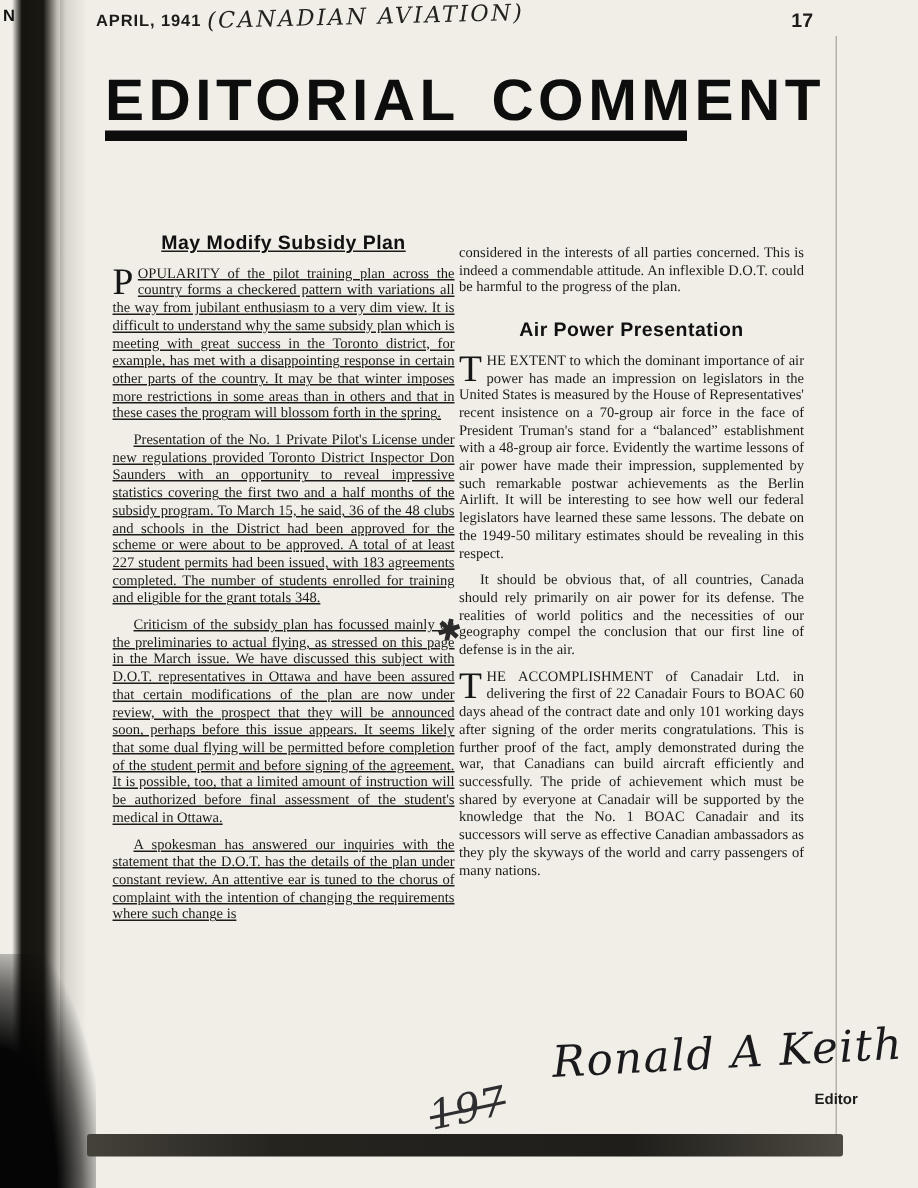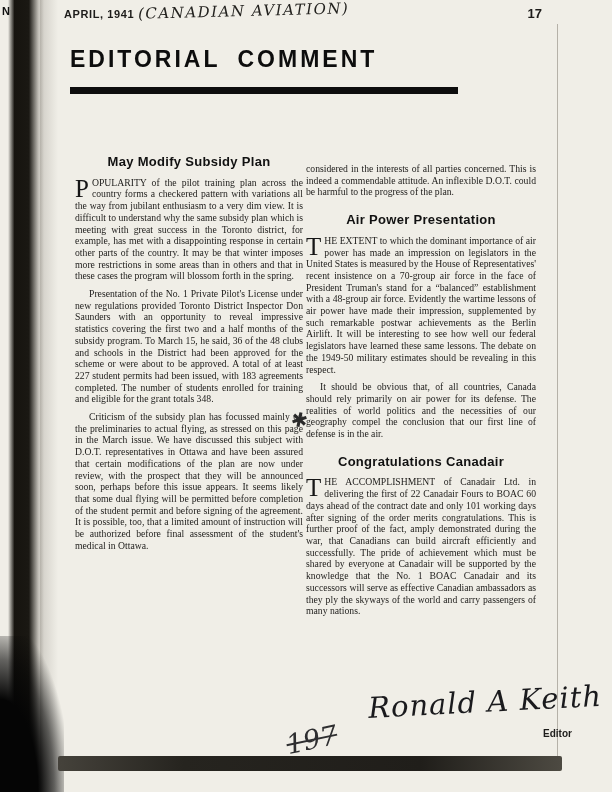--- a/index.html
+++ b/index.html
@@ -21,25 +21,25 @@
   .margin-letter{position:absolute;left:2px;top:5px;font-family:"Liberation Sans",sans-serif;
     font-weight:bold;font-size:11px;color:#111;}
   
   .date{position:absolute;left:64px;top:8px;font-family:"Liberation Sans",sans-serif;
     font-weight:bold;font-size:11px;letter-spacing:.6px;}
   .hand-title{position:absolute;left:138px;top:2px;font-family:"DejaVu Serif",serif;
     font-style:italic;font-size:15px;letter-spacing:1.5px;transform:rotate(-1.5deg);color:#23221f;}
   .pageno{position:absolute;right:70px;top:6px;font-family:Liberation Sans, sans-serif;
     font-weight:bold;font-size:13px;}
   .title{position:absolute;left:70px;top:46px;margin:0;font-family:"Liberation Sans",sans-serif;
-    font-weight:bold;font-size:23px;letter-spacing:3px;word-spacing:8px;color:#0d0d0d;}
+    font-weight:bold;font-size:39px;letter-spacing:3px;word-spacing:8px;color:#0d0d0d;}
   .title-rule{position:absolute;left:70px;top:87px;width:388px;height:7px;background:#0d0d0d;}
   
   .col{position:absolute;font-size:9.7px;line-height:11.7px;text-align:justify;}
-  .col-left{left:75px;top:156px;width:228px;}
+  .col-left{left:75px;top:156px;width:228px;text-decoration:underline;}
   .col-right{left:306px;top:163px;width:230px;}
   .col h2{font-family:"Liberation Sans",sans-serif;font-size:13px;font-weight:bold;
     text-align:center;letter-spacing:.3px;margin:0 0 9px 0;color:#111;}
   .col h2.mt{margin-top:16px;}
   .col p{margin:0;}
   .col p + p{margin-top:6px;text-indent:14px;}
   .col p.noindent{text-indent:0;}
   .dropcap{float:left;font-size:25px;line-height:21px;padding:1px 3px 0 0;color:#161616;}
   
   .margin-mark{position:absolute;left:291px;top:408px;font-size:20px;color:#2a2a2a;
@@ -69,30 +69,30 @@
   <span class="pageno">17</span>
 
   <h1 class="title">EDITORIAL COMMENT</h1>
   <div class="title-rule"></div>
 
   <div class="col col-left">
     <h2>May Modify Subsidy Plan</h2>
     <p class="noindent"><span class="dropcap">P</span><span>OPULARITY of the pilot training plan across the country forms a checkered pattern with variations all the way from jubilant enthusiasm to a very dim view. It is difficult to understand why the same subsidy plan which is meeting with great success in the Toronto district, for example, has met with a disappointing response in certain other parts of the country. It may be that winter imposes more restrictions in some areas than in others and that in these cases the program will blossom forth in the spring.</span></p>
     <p>Presentation of the No. 1 Private Pilot's License under new regulations provided Toronto District Inspector Don Saunders with an opportunity to reveal impressive statistics covering the first two and a half months of the subsidy program. To March 15, he said, 36 of the 48 clubs and schools in the District had been approved for the scheme or were about to be approved. A total of at least 227 student permits had been issued, with 183 agreements completed. The number of students enrolled for training and eligible for the grant totals 348.</p>
     <p>Criticism of the subsidy plan has focussed mainly on the preliminaries to actual flying, as stressed on this page in the March issue. We have discussed this subject with D.O.T. representatives in Ottawa and have been assured that certain modifications of the plan are now under review, with the prospect that they will be announced soon, perhaps before this issue appears. It seems likely that some dual flying will be permitted before completion of the student permit and before signing of the agreement. It is possible, too, that a limited amount of instruction will be authorized before final assessment of the student's medical in Ottawa.</p>
+    <p>A spokesman has answered our inquiries with the statement that the D.O.T. has the details of the plan under constant review. An attentive ear is tuned to the chorus of complaint with the intention of changing the requirements where such change is</p>
   </div>
 
   <span class="margin-mark">✱</span>
 
   <div class="col col-right">
     <p class="noindent">considered in the interests of all parties concerned. This is indeed a commendable attitude. An inflexible D.O.T. could be harmful to the progress of the plan.</p>
     <h2 class="mt">Air Power Presentation</h2>
     <p class="noindent"><span class="dropcap">T</span><span>HE EXTENT to which the dominant importance of air power has made an impression on legislators in the United States is measured by the House of Representatives' recent insistence on a 70-group air force in the face of President Truman's stand for a “balanced” establishment with a 48-group air force. Evidently the wartime lessons of air power have made their impression, supplemented by such remarkable postwar achievements as the Berlin Airlift. It will be interesting to see how well our federal legislators have learned these same lessons. The debate on the 1949-50 military estimates should be revealing in this respect.</span></p>
     <p>It should be obvious that, of all countries, Canada should rely primarily on air power for its defense. The realities of world politics and the necessities of our geography compel the conclusion that our first line of defense is in the air.</p>
-    <h2 class="mt">Congratulations Canadair</h2>
     <p class="noindent"><span class="dropcap">T</span><span>HE ACCOMPLISHMENT of Canadair Ltd. in delivering the first of 22 Canadair Fours to BOAC 60 days ahead of the contract date and only 101 working days after signing of the order merits congratulations. This is further proof of the fact, amply demonstrated during the war, that Canadians can build aircraft efficiently and successfully. The pride of achievement which must be shared by everyone at Canadair will be supported by the knowledge that the No. 1 BOAC Canadair and its successors will serve as effective Canadian ambassadors as they ply the skyways of the world and carry passengers of many nations.</span></p>
   </div>
 
   <div class="sig-name">Ronald A Keith</div>
   <div class="sig-role">Editor</div>
   <span class="hand-number">197</span>
 
 </div>
 
 </body></html>

